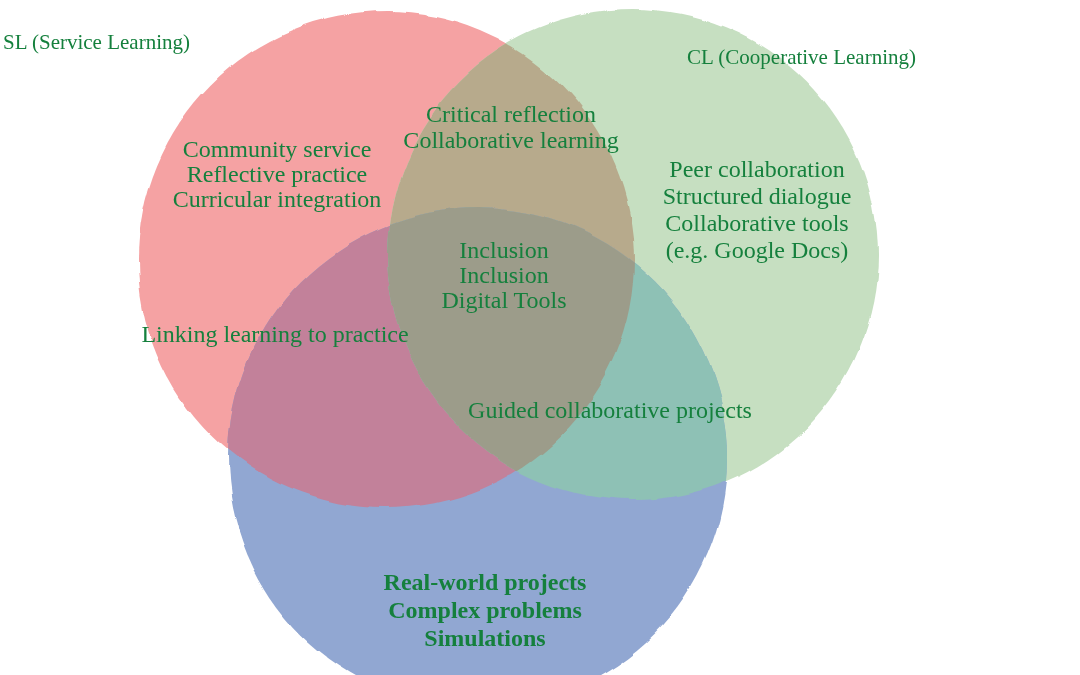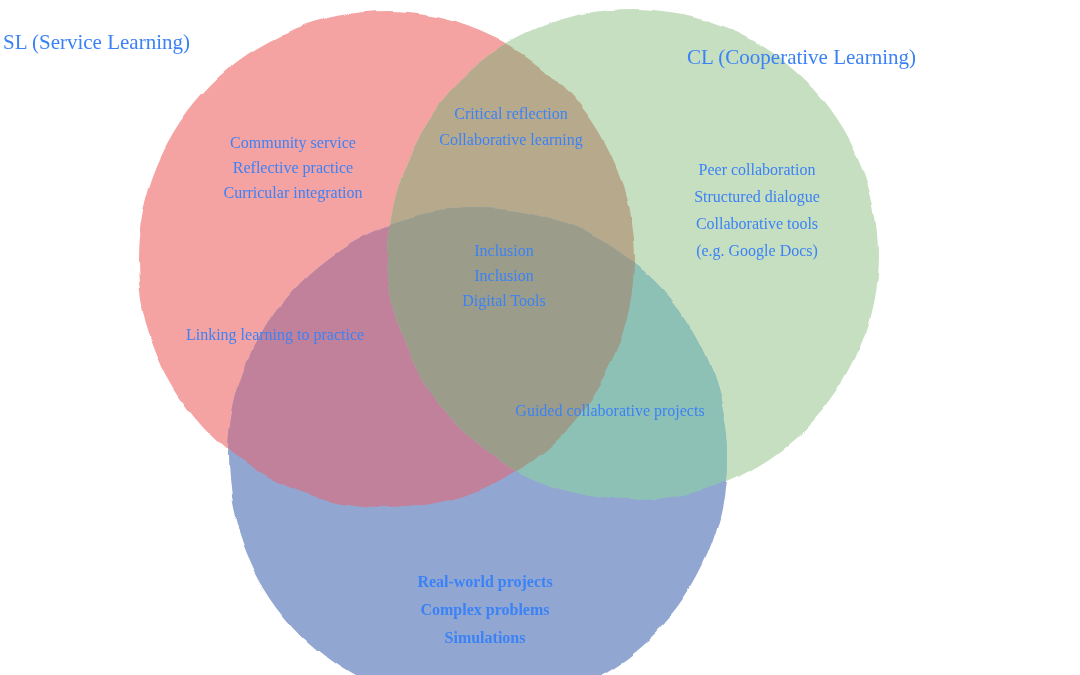--- a/index.html
+++ b/index.html
@@ -3,40 +3,40 @@
 <meta charset="utf-8">
 <style>
   html, body { margin: 0; padding: 0; background: #ffffff; }
   .stage {
     position: relative;
     width: 920px;
     height: 675px;
     background: #ffffff;
     overflow: hidden;
     font-family: "Liberation Serif", "DejaVu Serif", serif;
-    color: #3b82f6;
+    color: #15803d;
   }
   .venn-svg { position: absolute; left: 0; top: 0; width: 1080px; height: 675px; }
   .set-label {
     position: absolute;
     font-size: 21px;
     white-space: nowrap;
   }
   .label-sl { left: 3px; top: 30px; }
   .label-cl { right: 4px; top: 45px; }
   .text-block {
     position: absolute;
     transform: translateX(-50%);
     text-align: center;
-    font-size: 16px;
+    font-size: 24px;
     line-height: 25px;
     white-space: nowrap;
   }
   .tb-sl-cl   { left: 511px; top: 101px; line-height: 26px; }
-  .tb-sl      { left: 277px; top: 130px; margin-left: 16px; }
+  .tb-sl      { left: 277px; top: 137px; }
   .tb-cl      { left: 757px; top: 156px; line-height: 27px; }
   .tb-center  { left: 504px; top: 238px; }
   .tb-linking { left: 275px; top: 322px; text-align: right; }
   .tb-guided  { left: 594px; top: 398px; margin-left: 16px; }
   .tb-bottom  { left: 485px; top: 568px; line-height: 28px; font-weight: bold; }
 </style>
 </head>
 <body>
 
 <div class="stage">

